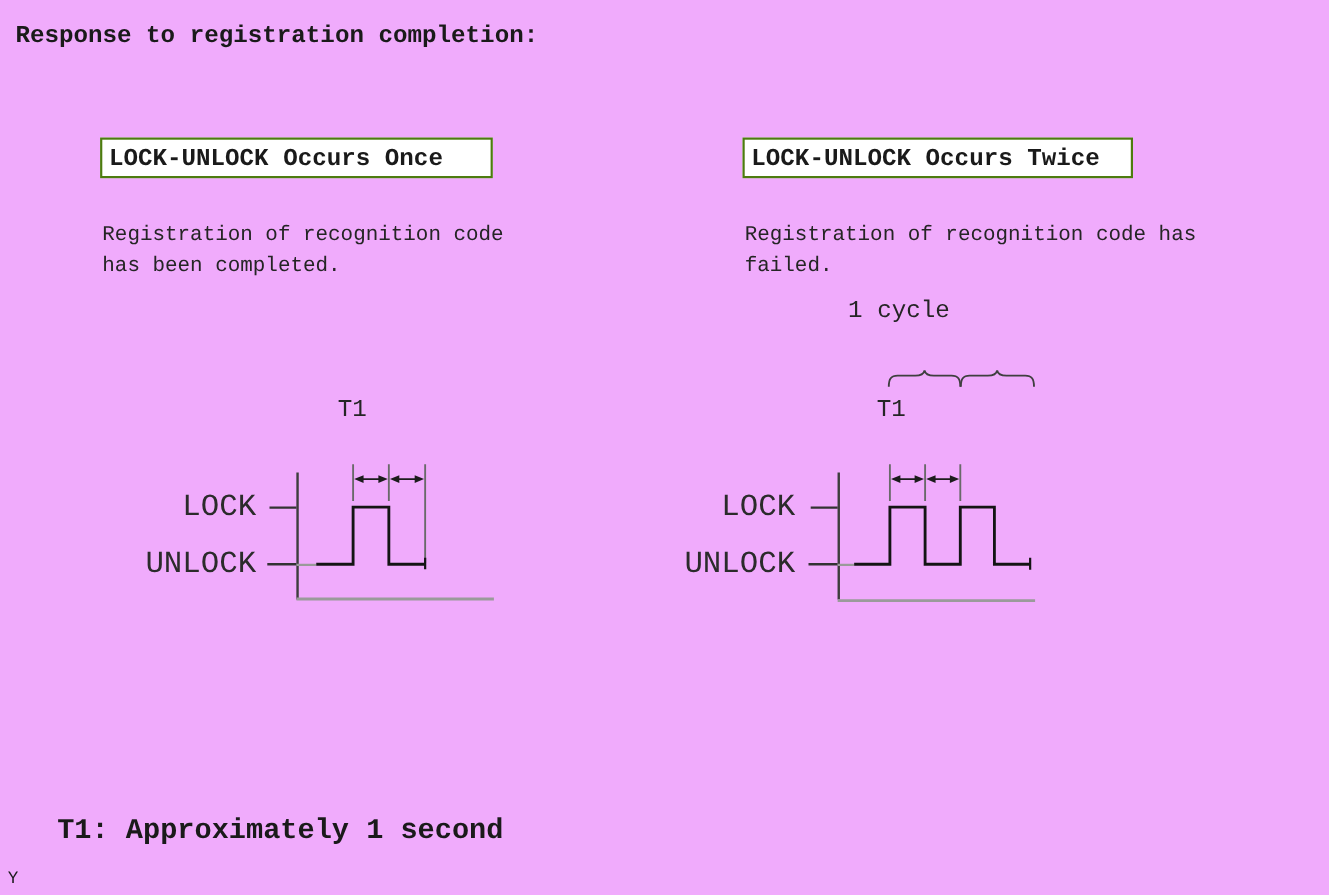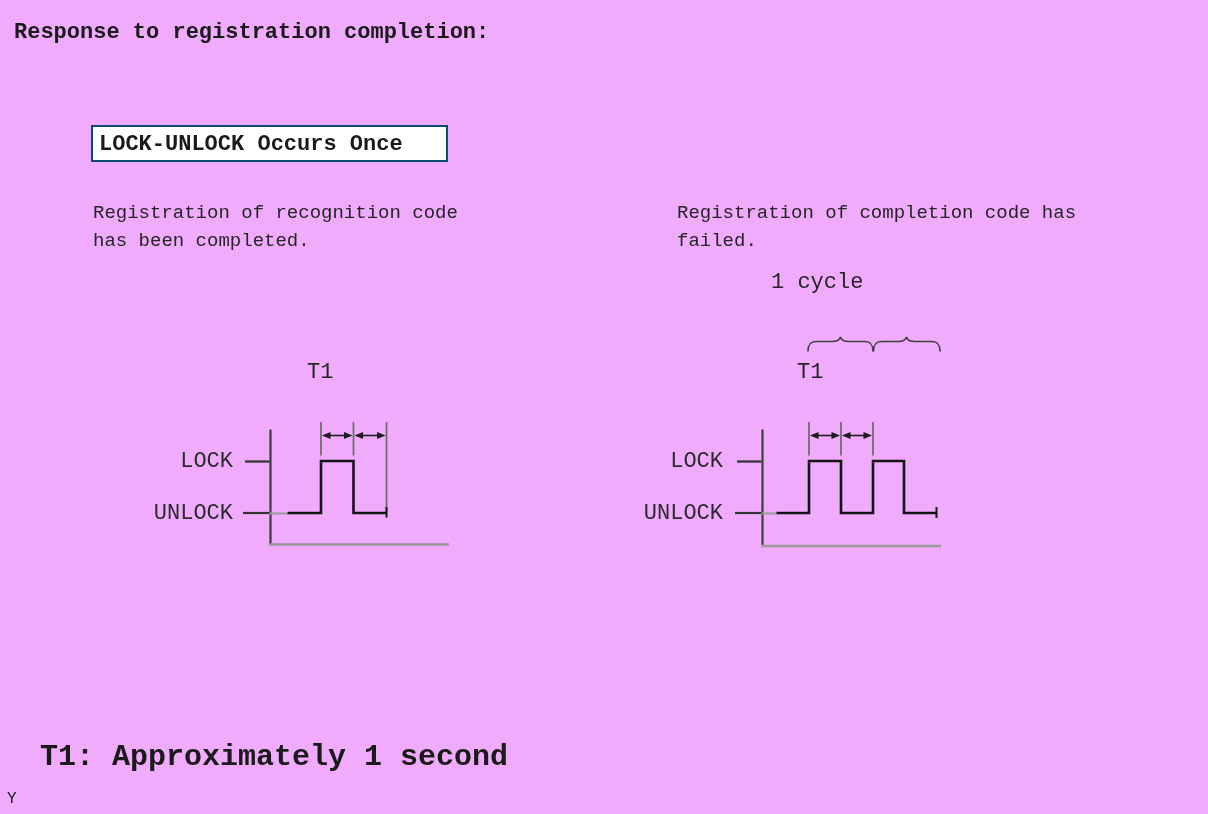--- a/index.html
+++ b/index.html
@@ -14,49 +14,49 @@
   }
   .abs { position: absolute; }
   .heading {
     left: 14px; top: 20px;
     font-size: 22px; font-weight: bold; line-height: 25px;
     white-space: nowrap;
   }
   .titlebox {
     box-sizing: border-box;
     height: 37px;
-    border: 2px solid #0c4a6e;
+    border: 2px solid #4d7c0f;
     display: flex; align-items: center;
     padding: 1px 4px 0 6px;
     font-size: 22px; font-weight: bold;
     white-space: nowrap;
     background: #ffffff;
   }
   .titlebox-left  { left: 91px;  top: 125px; width: 357px; }
   .titlebox-right { left: 675px; top: 125px; width: 355px; }
   .desc {
     font-size: 19px; line-height: 28px; color: #252525;
   }
   .desc-left  { left: 93px;  top: 199px; width: 380px; }
   .desc-right { left: 677px; top: 199px; width: 480px; }
   .sig-label {
-    font-size: 22px; line-height: 22px; color: #2b2b2b;
+    font-size: 28px; line-height: 22px; color: #2b2b2b;
     width: 113px; text-align: right; white-space: nowrap;
   }
   .t1-label {
     font-size: 22px; line-height: 22px; color: #252525;
     width: 60px; text-align: left;
   }
   .cycle-label {
     left: 771px; top: 272px; width: 120px; 
     font-size: 22px; line-height: 22px; color: #252525;
   }
   .footnote {
-    left: 40px; top: 740px;
-    font-size: 30px; font-weight: bold; white-space: nowrap;
+    left: 52px; top: 740px;
+    font-size: 26px; font-weight: bold; white-space: nowrap;
   }
   .page-marker {
     left: 7px; top: 790px;
     font-size: 16px; color: #1a1a1a;
   }
   svg { display: block; }
 </style>
 </head>
 <body>
 
@@ -91,21 +91,24 @@
     <line x1="269.5" y1="544.5" x2="449" y2="544.5" stroke="#9a9a9a" stroke-width="2.6"></line>
 
     <line x1="245" y1="461.5" x2="269.5" y2="461.5" stroke="#333333" stroke-width="2.2"></line>
     <line x1="243" y1="513" x2="269.5" y2="513" stroke="#333333" stroke-width="2.2"></line>
     <line x1="269.5" y1="513.5" x2="287.5" y2="513.5" stroke="#9a9a9a" stroke-width="2"></line>
 
     <path d="M287.5,513 H321 V461 H353.5 V513 H386.5" fill="none" stroke="#141414" stroke-width="2.6"></path>
     <line x1="386.5" y1="507" x2="386.5" y2="517.5" stroke="#141414" stroke-width="2"></line>
   </svg>
 
-  <div class="abs desc desc-right">Registration of completion code has failed.</div>
+  <div class="abs titlebox titlebox-right">
+    <span>LOCK-UNLOCK Occurs Twice</span>
+  </div>
+  <div class="abs desc desc-right">Registration of recognition code has failed.</div>
 
   <div class="abs cycle-label">1 cycle</div>
   <div class="abs t1-label" style="left:797px; top:362px;">T1</div>
   <div class="abs sig-label" style="left:610px; top:451px;">LOCK</div>
   <div class="abs sig-label" style="left:610px; top:503px;">UNLOCK</div>
 
   <svg class="abs" style="left:725px; top:330px;" width="240" height="225" viewBox="725 330 240 225">
 
     <path d="M808,351.5 C808,344.5 810,341.5 816,341.5 L832,341.5 C837.5,341.5 839.8,340.2 840.5,336.8 C841.2,340.2 843.5,341.5 849,341.5 L865,341.5 C871,341.5 873,344.5 873,351.5" fill="none" stroke="#3f3f3f" stroke-width="1.7"></path>
     <path d="M873.5,351.5 C873.5,344.5 875.5,341.5 881.5,341.5 L898,341.5 C903.5,341.5 905.8,340.2 906.5,336.8 C907.2,340.2 909.5,341.5 915,341.5 L932,341.5 C938,341.5 940,344.5 940,351.5" fill="none" stroke="#3f3f3f" stroke-width="1.7"></path>

